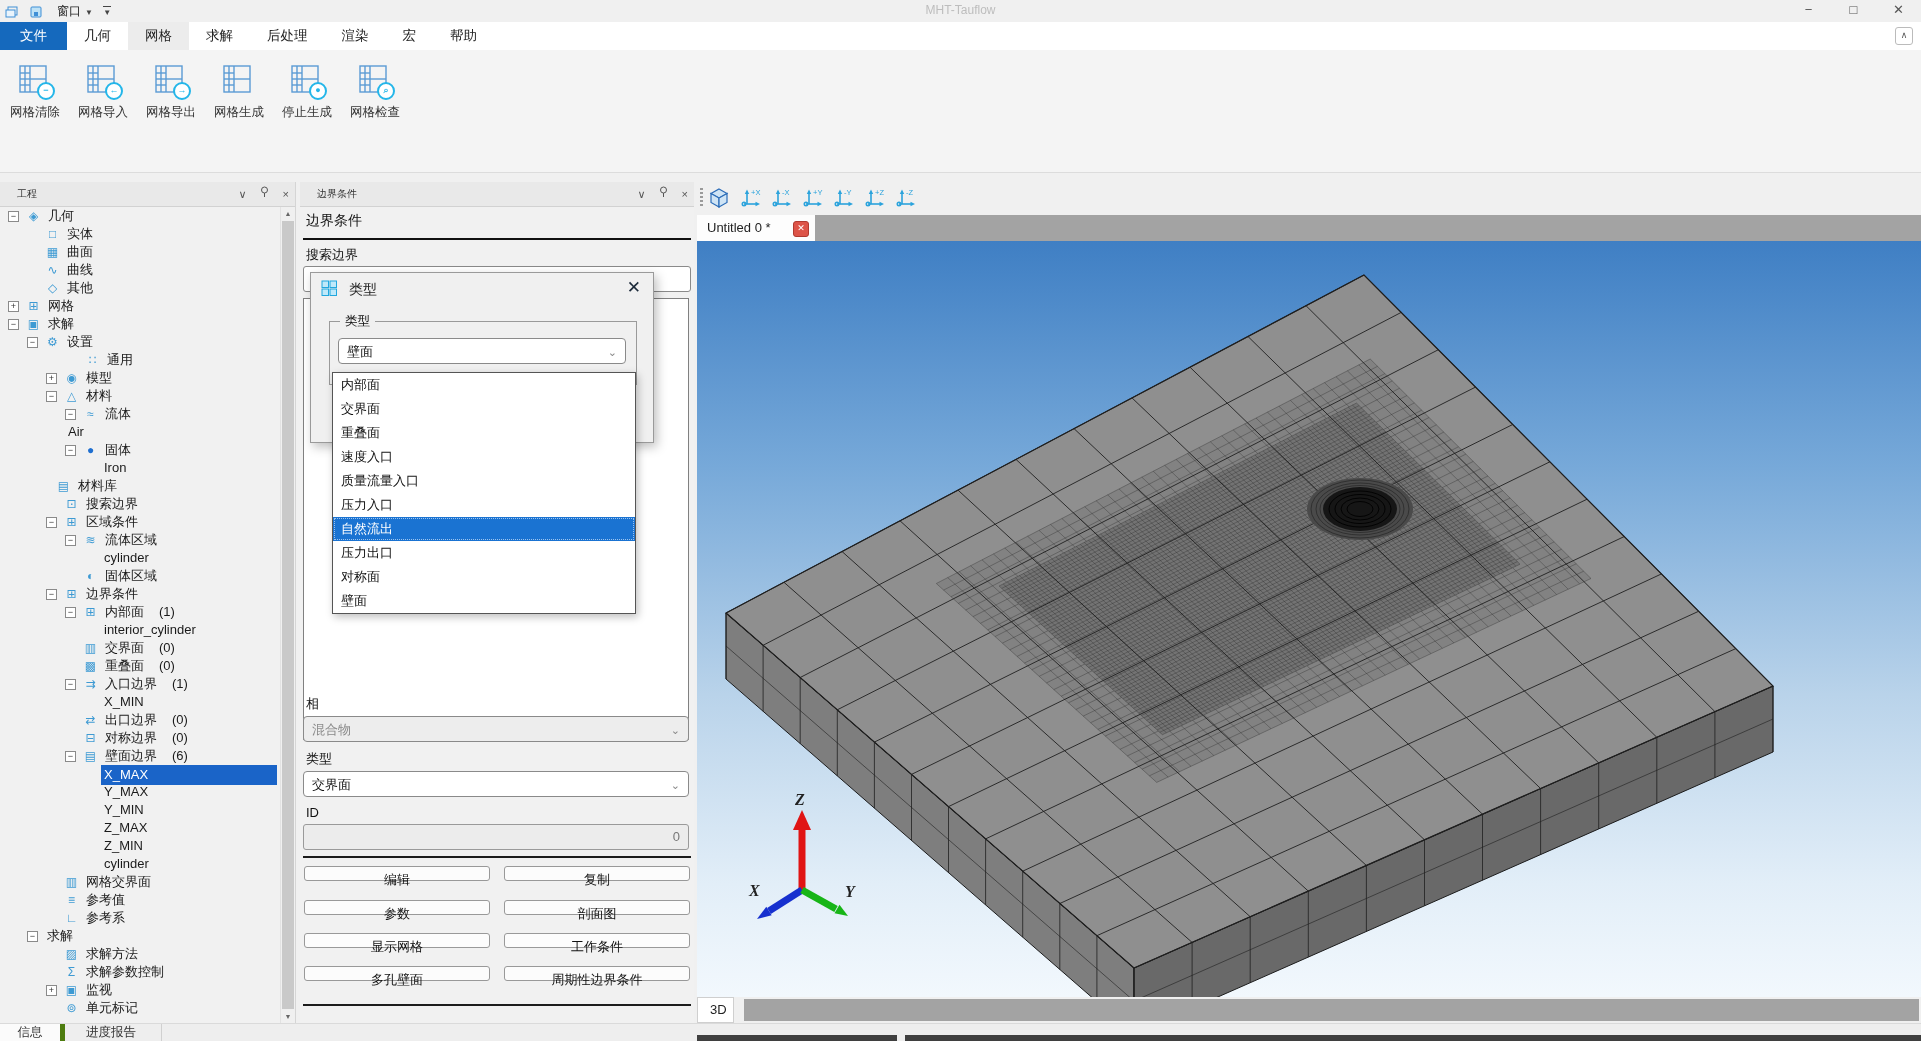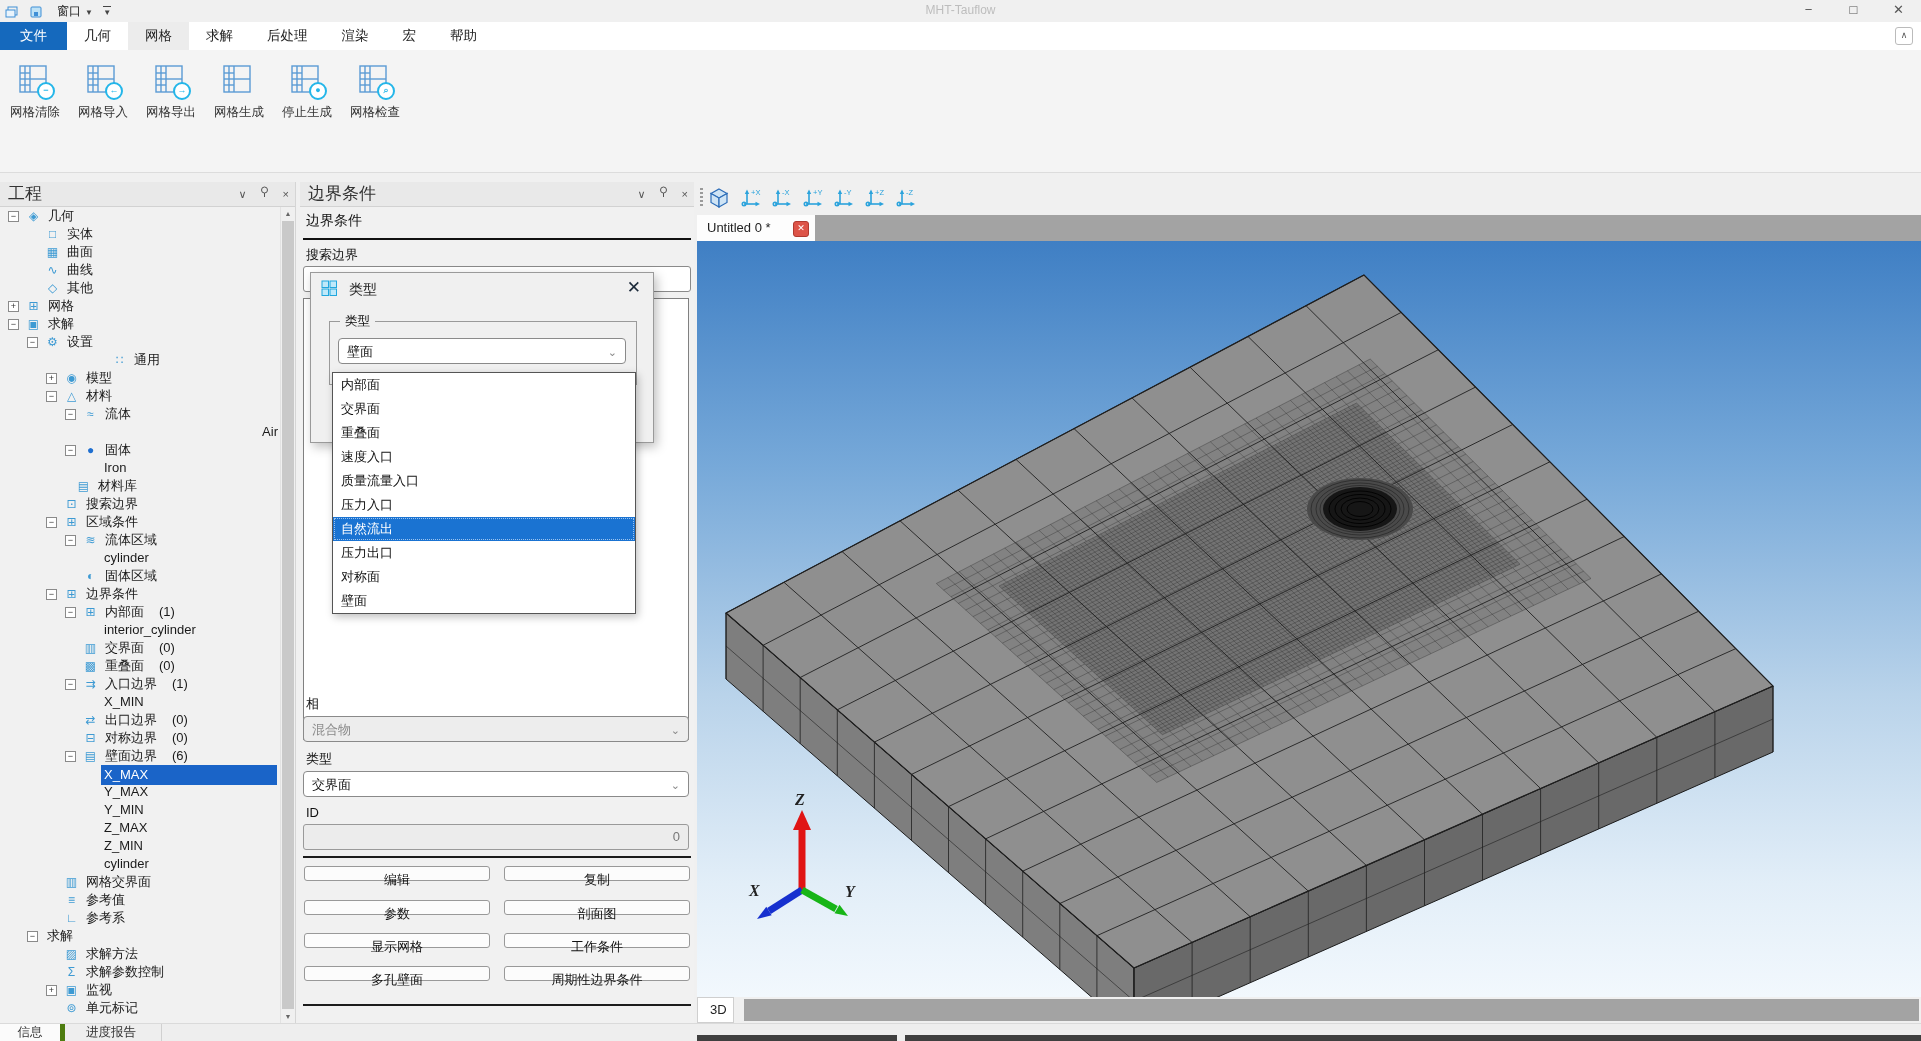--- a/index.html
+++ b/index.html
@@ -24,21 +24,21 @@
      font-size:9px;line-height:14px;text-align:center;color:#555;}
   
   #ribbon{left:0;top:50px;width:1921px;height:122px;background:#f4f4f4;border-bottom:1px solid #dcdcdc;}
   .rbtn{display:inline-block;width:66px;margin:14px 0 0 2px;text-align:center;vertical-align:top;}
   .rbtn .ric{position:relative;display:inline-block;width:34px;height:36px;}
   .rbadge{position:absolute;right:-3px;bottom:0px;width:14px;height:14px;border:2px solid #24b6e9;border-radius:50%;
      background:#fff;font-size:9px;line-height:13px;text-align:center;color:#24b6e9;font-weight:bold;}
   .rbtn .rlabel{display:block;font-size:12.5px;color:#333;margin-top:4px;}
   
   .panel-header{position:absolute;left:0;top:0;right:0;height:24px;background:#e9e9e9;border-bottom:1px solid #d2d2d2;}
-  .panel-title{font-size:17px;color:#333;line-height:24px;margin-left:8px;}
+  .panel-title{font-size:10px;color:#333;line-height:24px;margin-left:17px;}
   .ph-icons{position:absolute;right:6px;top:0;height:24px;line-height:22px;}
   .ph-icons span{display:inline-block;margin-left:9px;color:#555;font-size:11px;}
   #left-panel{left:0;top:182px;width:295px;height:841px;background:#f1f1f1;border-right:1px solid #d5d5d5;}
   #tree{position:absolute;left:0;top:25px;right:14px;bottom:0;overflow:hidden;}
   .trow{position:relative;height:18px;line-height:18px;white-space:nowrap;font-size:13px;color:#1a1a1a;}
   .exp{display:inline-block;width:9px;height:9px;border:1px solid #8a8a8a;background:#fff;font-size:9px;line-height:8px;
        text-align:center;color:#333;vertical-align:middle;margin-right:6px;}
   .expsp{display:inline-block;width:17px;}
   .tico{display:inline-block;width:17px;color:#3d9ad3;font-size:12px;text-align:center;margin-right:3px;}
   .tlabel{padding:1px 3px;}
@@ -195,28 +195,28 @@
   </div>
   <div id="tree">
       <div class="trow" style="padding-left: 8px;"><span class="exp">−</span><span class="tico">◈</span><span class="tlabel">几何</span></div>
       <div class="trow" style="padding-left: 27px;"><span class="expsp"></span><span class="tico">□</span><span class="tlabel">实体</span></div>
       <div class="trow" style="padding-left: 27px;"><span class="expsp"></span><span class="tico">▦</span><span class="tlabel">曲面</span></div>
       <div class="trow" style="padding-left: 27px;"><span class="expsp"></span><span class="tico">∿</span><span class="tlabel">曲线</span></div>
       <div class="trow" style="padding-left: 27px;"><span class="expsp"></span><span class="tico">◇</span><span class="tlabel">其他</span></div>
       <div class="trow" style="padding-left: 8px;"><span class="exp">+</span><span class="tico">⊞</span><span class="tlabel">网格</span></div>
       <div class="trow" style="padding-left: 8px;"><span class="exp">−</span><span class="tico">▣</span><span class="tlabel">求解</span></div>
       <div class="trow" style="padding-left: 27px;"><span class="exp">−</span><span class="tico">⚙</span><span class="tlabel">设置</span></div>
-      <div class="trow" style="padding-left: 67px; margin-left: 27px;"><span class="expsp"></span><span class="tico">∷</span><span class="tlabel">通用</span></div>
+      <div class="trow" style="padding-left: 67px;"><span class="expsp"></span><span class="tico">∷</span><span class="tlabel">通用</span></div>
       <div class="trow" style="padding-left: 46px;"><span class="exp">+</span><span class="tico">◉</span><span class="tlabel">模型</span></div>
       <div class="trow" style="padding-left: 46px;"><span class="exp">−</span><span class="tico">△</span><span class="tlabel">材料</span></div>
       <div class="trow" style="padding-left: 65px;"><span class="exp">−</span><span class="tico">≈</span><span class="tlabel">流体</span></div>
-      <div class="trow" style="padding-left: 48px; text-align: right;"><span class="expsp"></span><span class="tlabel">Air</span></div>
+      <div class="trow" style="padding-left: 48px;"><span class="expsp"></span><span class="tlabel">Air</span></div>
       <div class="trow" style="padding-left: 65px;"><span class="exp">−</span><span class="tico" style="color: rgb(31, 111, 208);">●</span><span class="tlabel">固体</span></div>
       <div class="trow" style="padding-left: 84px;"><span class="expsp"></span><span class="tlabel">Iron</span></div>
-      <div class="trow" style="padding-left: 58px;"><span class="expsp"></span><span class="tico">▤</span><span class="tlabel">材料库</span></div>
+      <div class="trow" style="padding-left: 38px;"><span class="expsp"></span><span class="tico">▤</span><span class="tlabel">材料库</span></div>
       <div class="trow" style="padding-left: 46px;"><span class="expsp"></span><span class="tico">⊡</span><span class="tlabel">搜索边界</span></div>
       <div class="trow" style="padding-left: 46px;"><span class="exp">−</span><span class="tico">⊞</span><span class="tlabel">区域条件</span></div>
       <div class="trow" style="padding-left: 65px;"><span class="exp">−</span><span class="tico">≋</span><span class="tlabel">流体区域</span></div>
       <div class="trow" style="padding-left: 84px;"><span class="expsp"></span><span class="tlabel">cylinder</span></div>
       <div class="trow" style="padding-left: 65px;"><span class="expsp"></span><span class="tico">◐</span><span class="tlabel">固体区域</span></div>
       <div class="trow" style="padding-left: 46px;"><span class="exp">−</span><span class="tico">⊞</span><span class="tlabel">边界条件</span></div>
       <div class="trow" style="padding-left: 65px;"><span class="exp">−</span><span class="tico">⊞</span><span class="tlabel">内部面</span><span class="tcount">(1)</span></div>
       <div class="trow" style="padding-left: 84px;"><span class="expsp"></span><span class="tlabel">interior_cylinder</span></div>
       <div class="trow" style="padding-left: 65px;"><span class="expsp"></span><span class="tico">▥</span><span class="tlabel">交界面</span><span class="tcount">(0)</span></div>
       <div class="trow" style="padding-left: 65px;"><span class="expsp"></span><span class="tico">▩</span><span class="tlabel">重叠面</span><span class="tcount">(0)</span></div>

